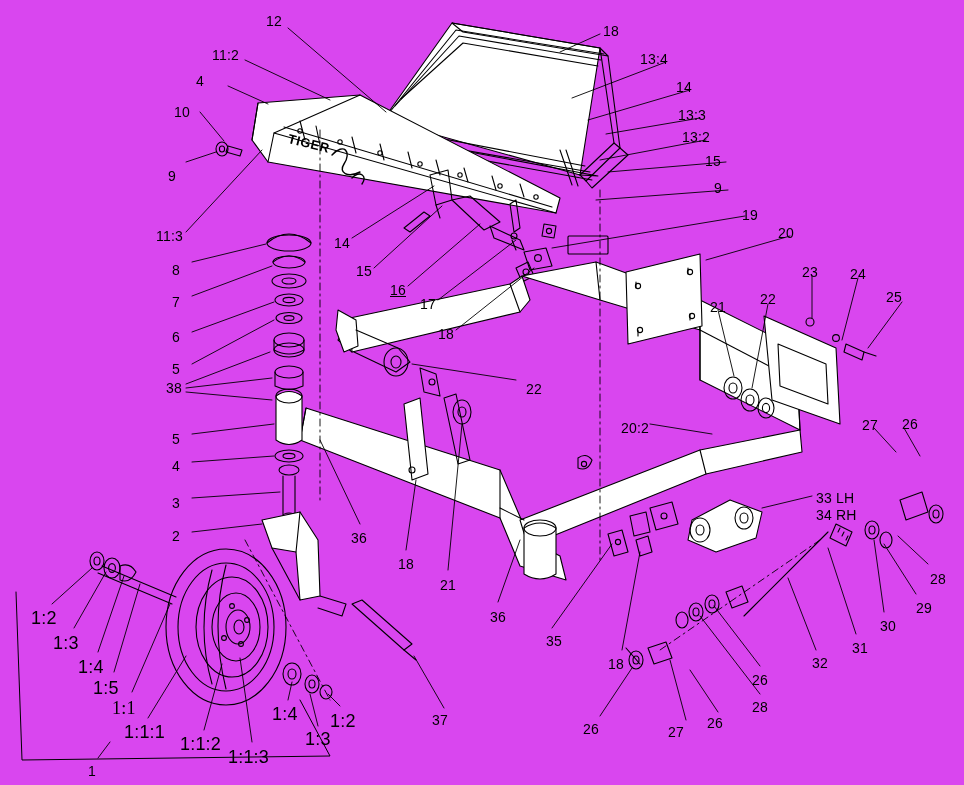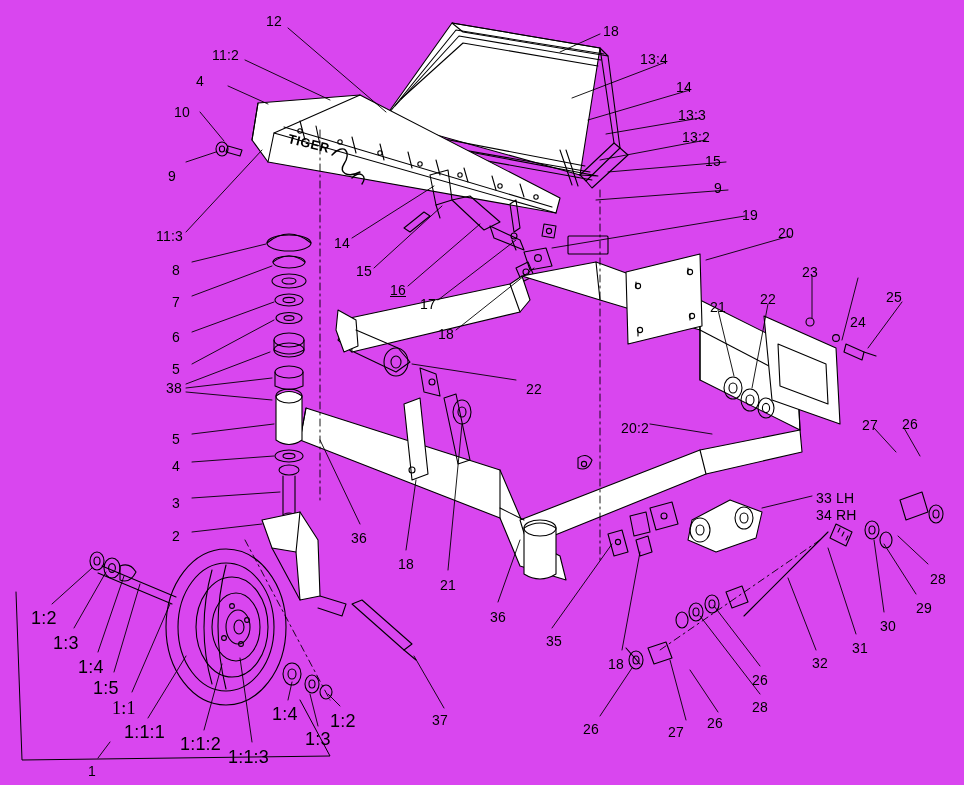--- a/index.html
+++ b/index.html
@@ -384,21 +384,21 @@
   <div class="callout" style="left:705px; top:154px;">15</div>
   <div class="callout" style="left:168px; top:169px;">9</div>
   <div class="callout" style="left:714px; top:181px;">9</div>
   <div class="callout" style="left:742px; top:208px;">19</div>
   <div class="callout" style="left:156px; top:229px;">11:3</div>
   <div class="callout" style="left:334px; top:236px;">14</div>
   <div class="callout" style="left:778px; top:226px;">20</div>
   <div class="callout" style="left:172px; top:263px;">8</div>
   <div class="callout" style="left:356px; top:264px;">15</div>
   <div class="callout" style="left:802px; top:265px;">23</div>
-  <div class="callout" style="left:850px; top:267px;margin-top:48px;">24</div>
+  <div class="callout" style="left:850px; top:267px;">24</div>
   <div class="callout" style="left:390px; top:283px;text-decoration:underline;">16</div>
   <div class="callout" style="left:172px; top:295px;">7</div>
   <div class="callout" style="left:420px; top:297px;">17</div>
   <div class="callout" style="left:886px; top:290px;">25</div>
   <div class="callout" style="left:710px; top:300px;">21</div>
   <div class="callout" style="left:760px; top:292px;">22</div>
   <div class="callout" style="left:172px; top:330px;">6</div>
   <div class="callout" style="left:438px; top:327px;">18</div>
   <div class="callout" style="left:172px; top:362px;">5</div>
   <div class="callout" style="left:166px; top:381px;">38</div>

